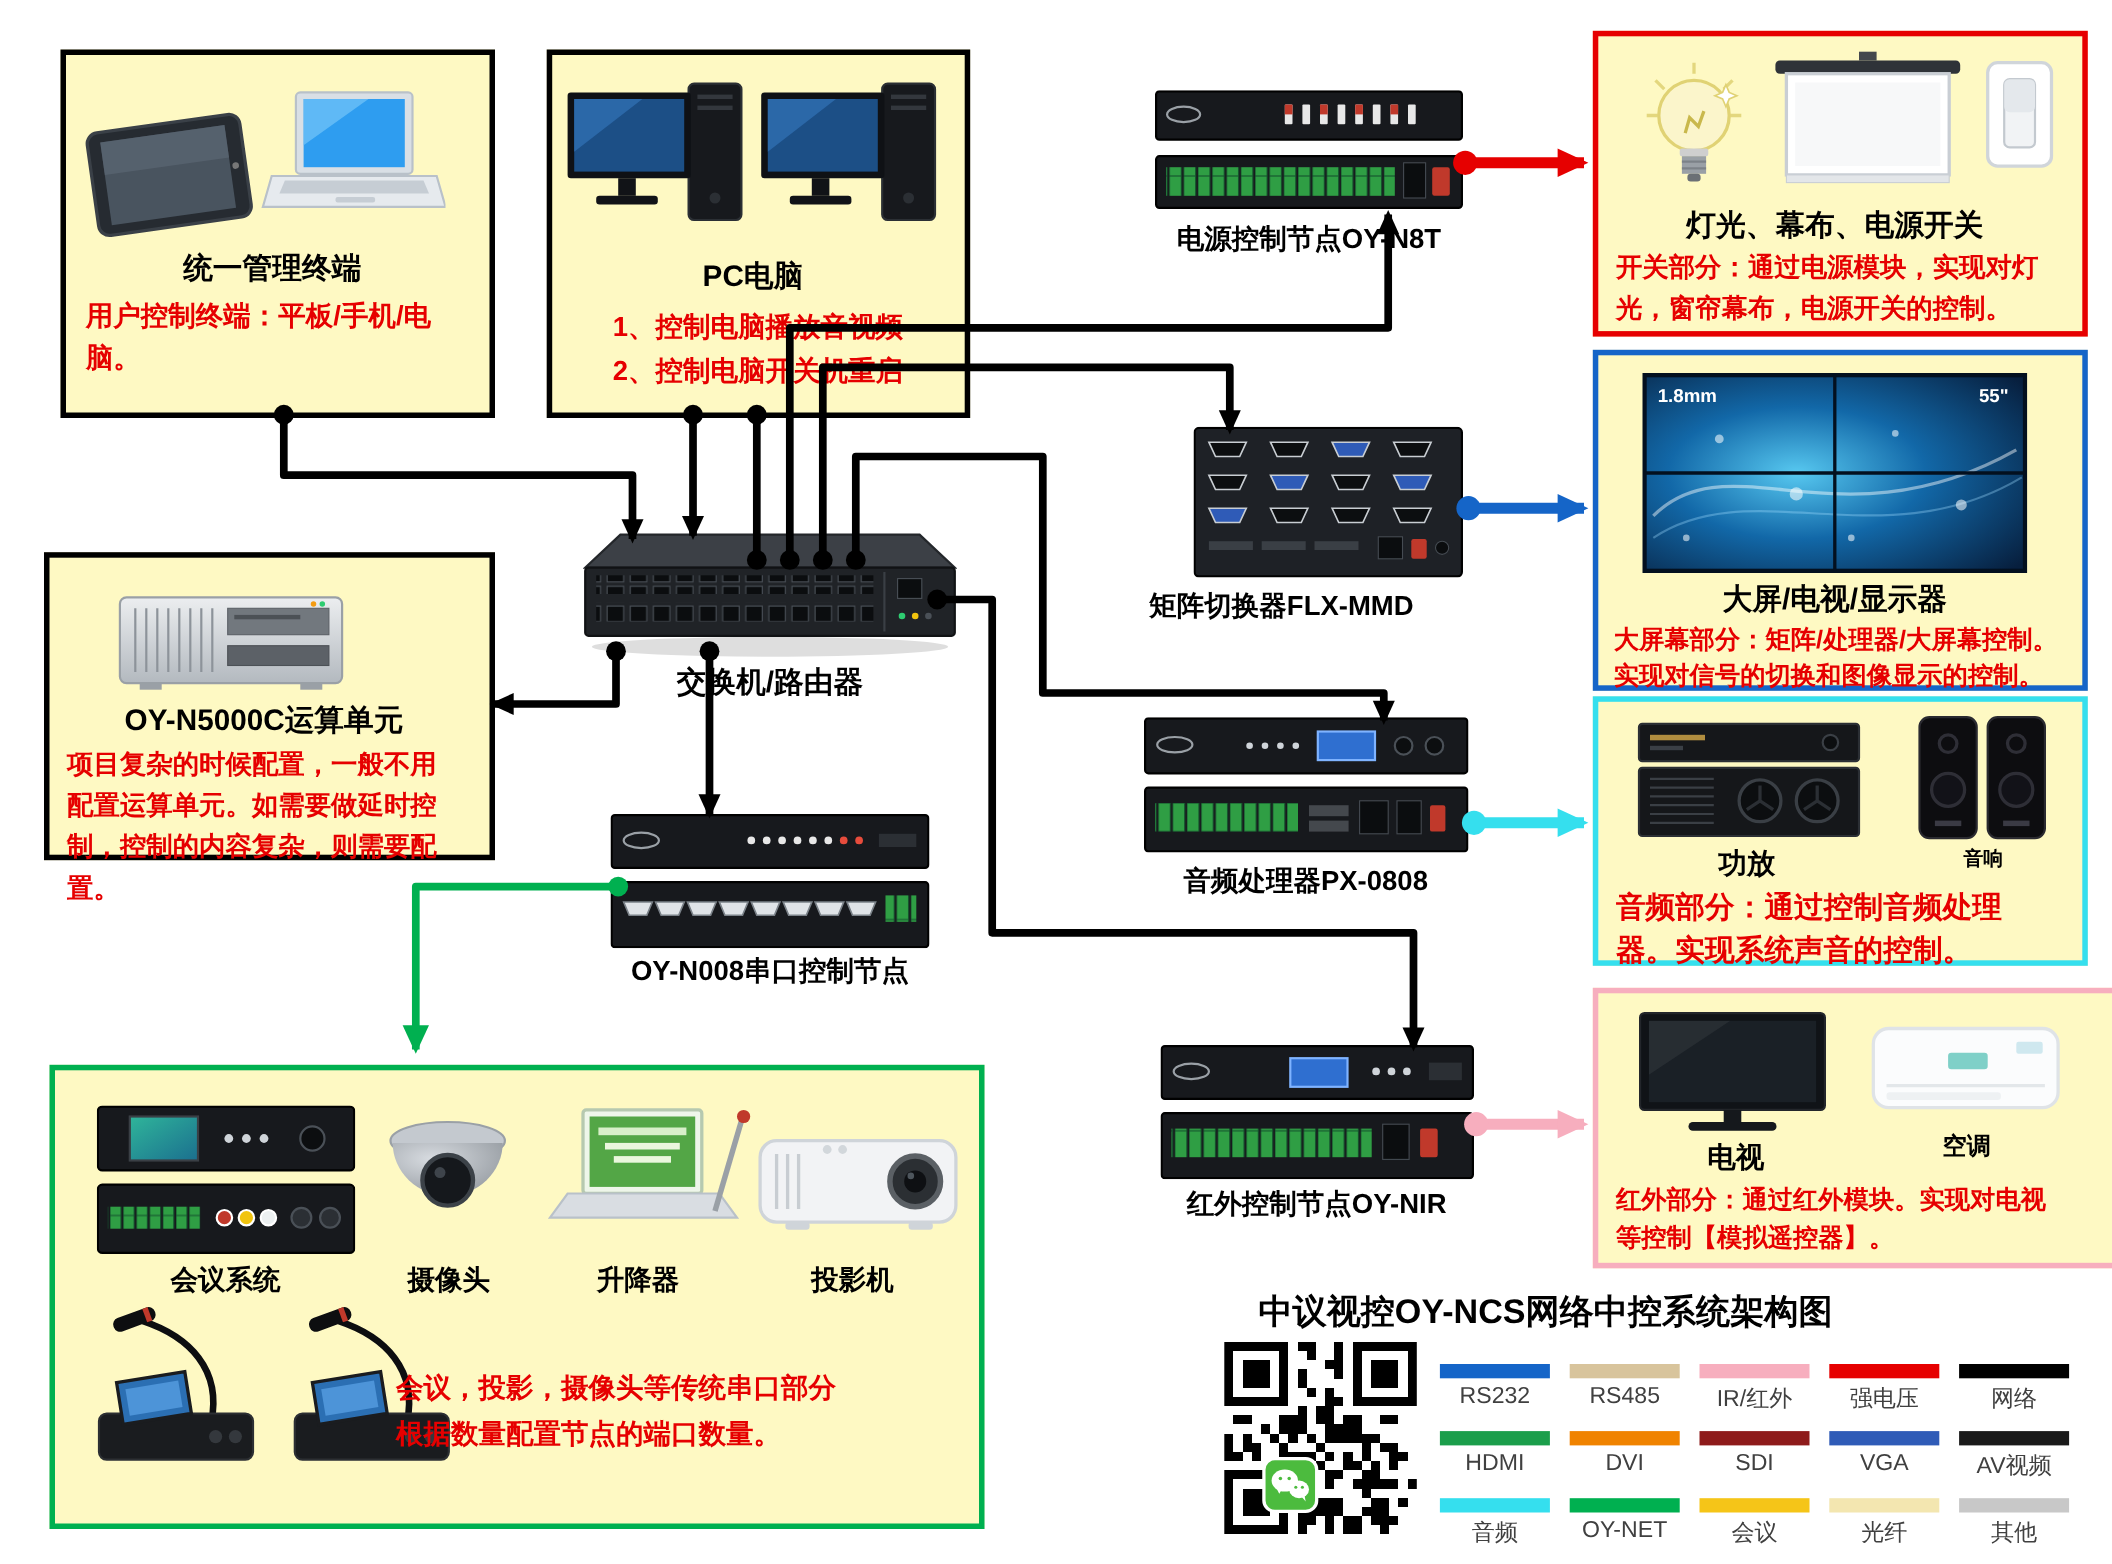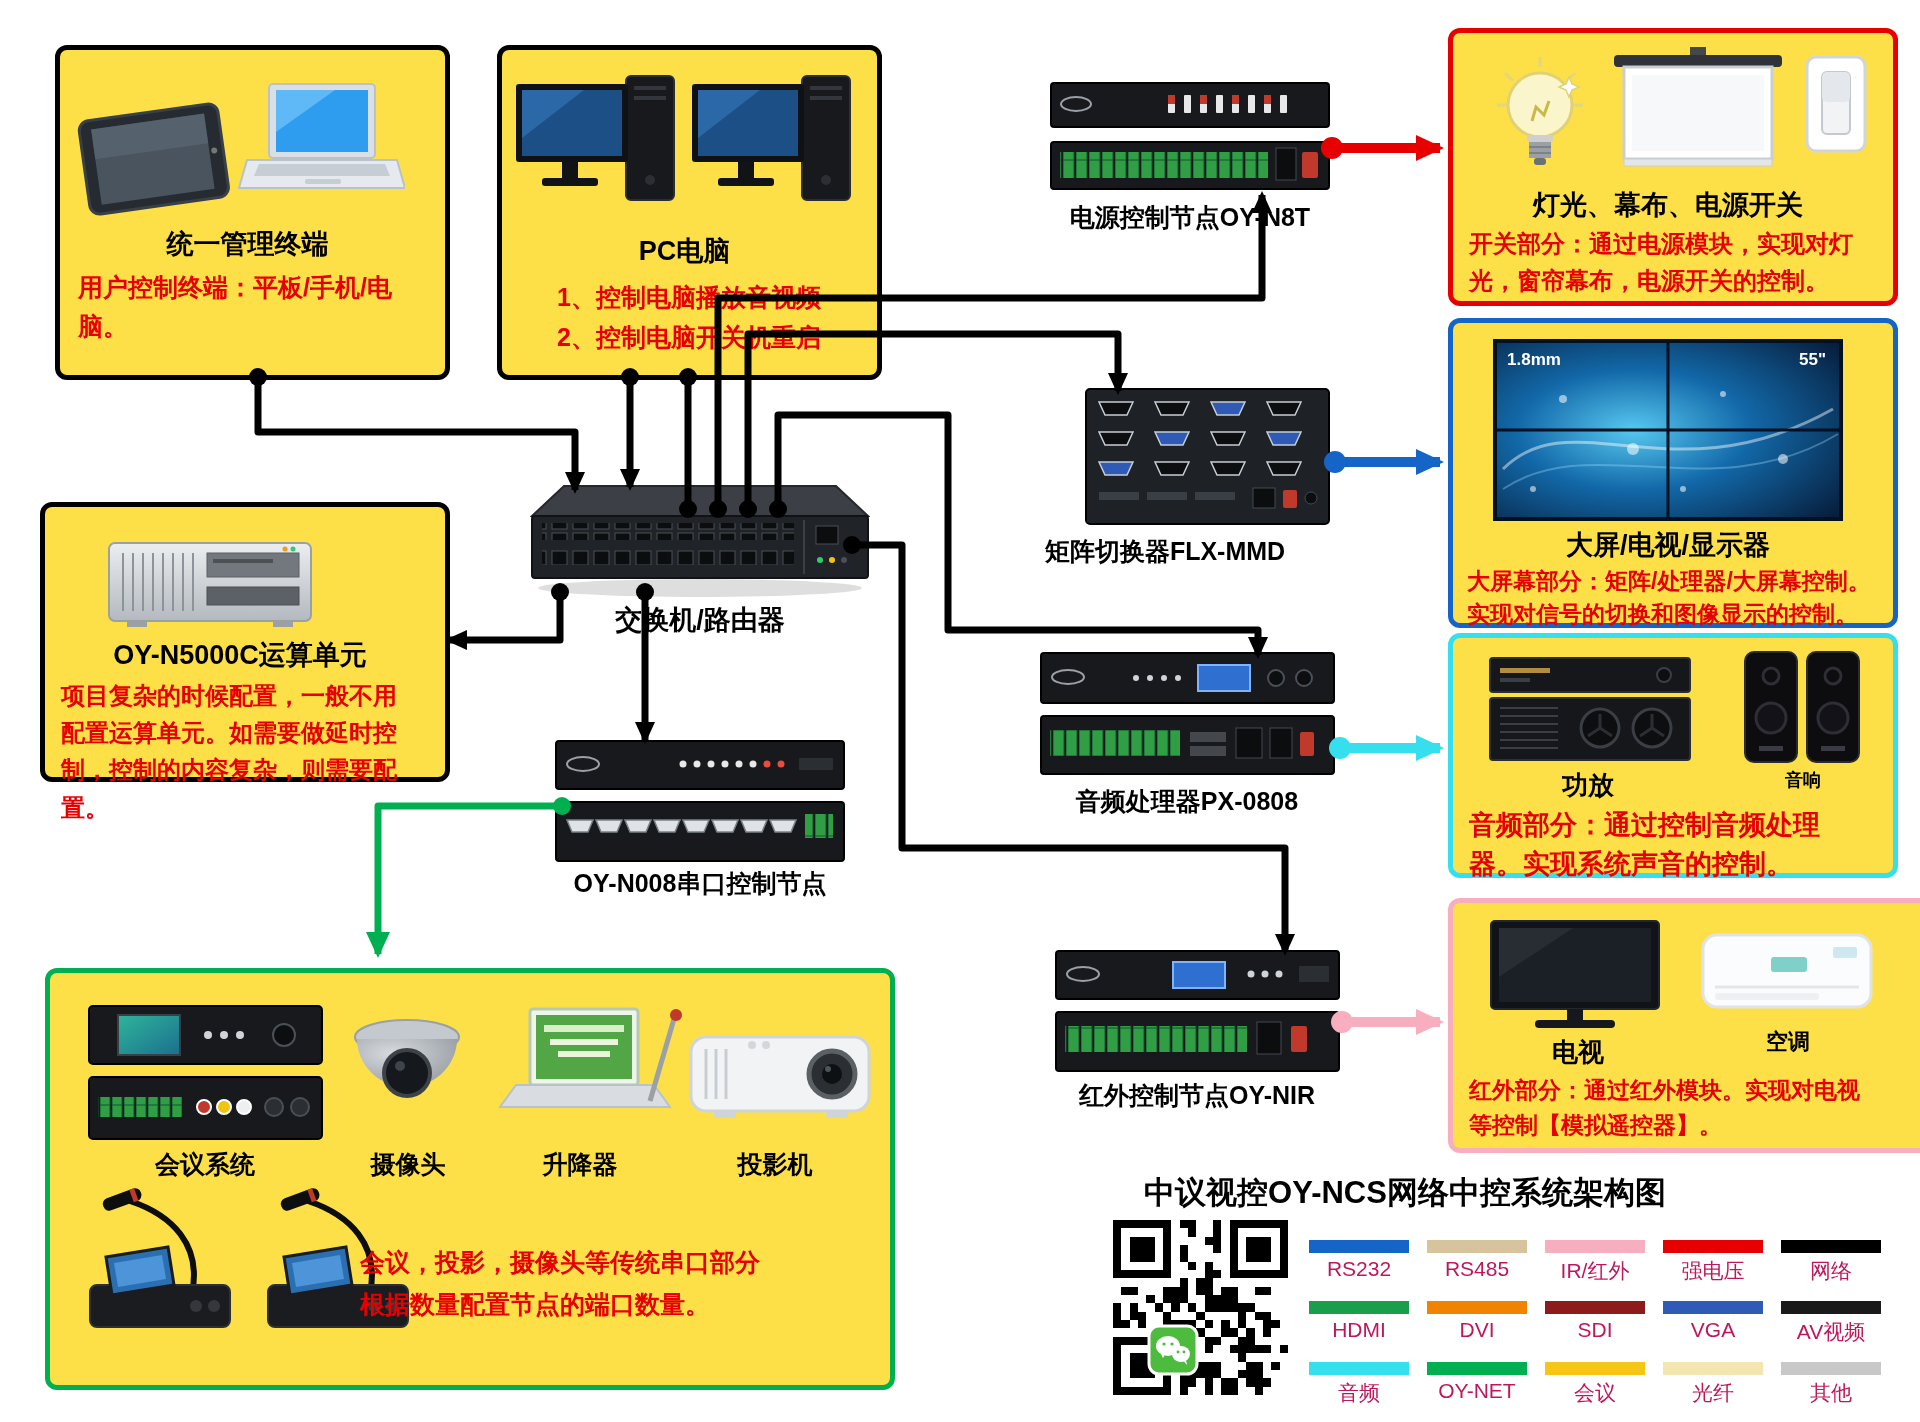--- a/index.html
+++ b/index.html
@@ -1,26 +1,26 @@
 <!DOCTYPE html>
 <html><head>
 <meta charset="utf-8">
 <style>
   html,body{margin:0;padding:0;background:#fff;}
   #canvas{position:relative;width:1920px;height:1422px;background:#fff;overflow:hidden;
           font-family:"Liberation Sans",sans-serif;}
-  .box{position:absolute;background:#fde047;border-radius:12px;}
+  .box{position:absolute;background:#fef9c3;border-radius:0;}
   .lbl{position:absolute;font-weight:bold;font-size:25px;line-height:1.2;color:#000;text-align:center;}
   .note{position:absolute;font-weight:bold;font-size:24px;line-height:1.55;color:#e60000;}
   .dev{position:absolute;}
   .title{position:absolute;font-weight:bold;font-size:31px;color:#000;text-align:center;}
   .lg-grid{position:absolute;left:1300px;top:1240px;display:grid;grid-template-columns:repeat(5,118px);row-gap:16px;}
   .lg-cell{text-align:center;}
   .lg-bar{width:100px;height:13px;margin:0 auto 4px auto;}
-  .lg-label{font-size:21px;color:#be185d;}
+  .lg-label{font-size:21px;color:#404040;}
   svg{display:block;}
   #conn{position:absolute;left:0;top:0;pointer-events:none;}
 </style>
 </head>
 <body>
 
 <div id="canvas">
 
   <div class="box" style="left:55px;top:45px;width:385px;height:325px;border:5px solid #000;">
     <svg class="dev" style="left:12px;top:50px" width="165" height="120" viewBox="0 0 165 120">

